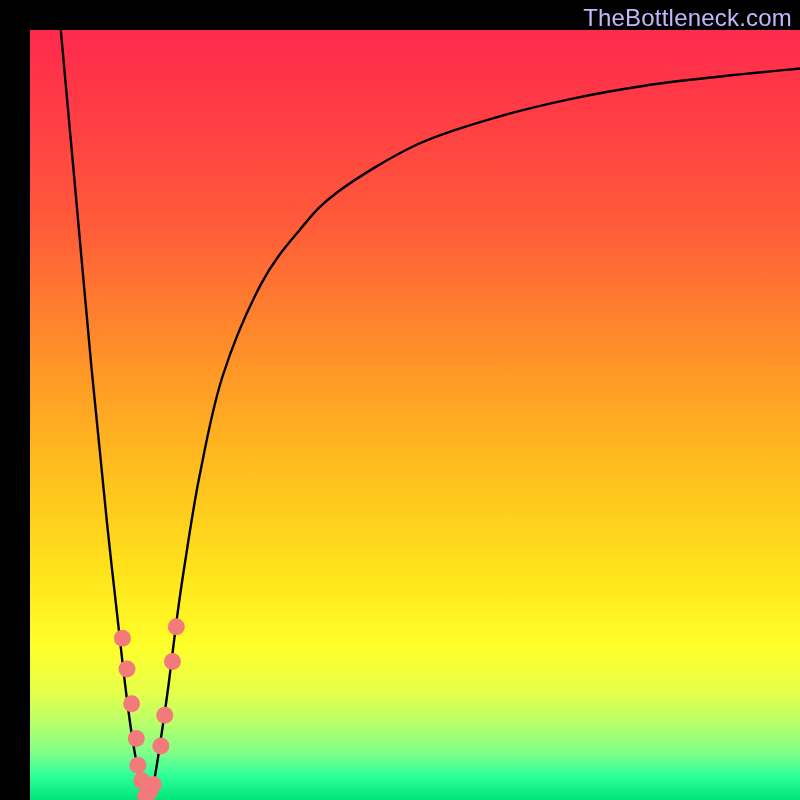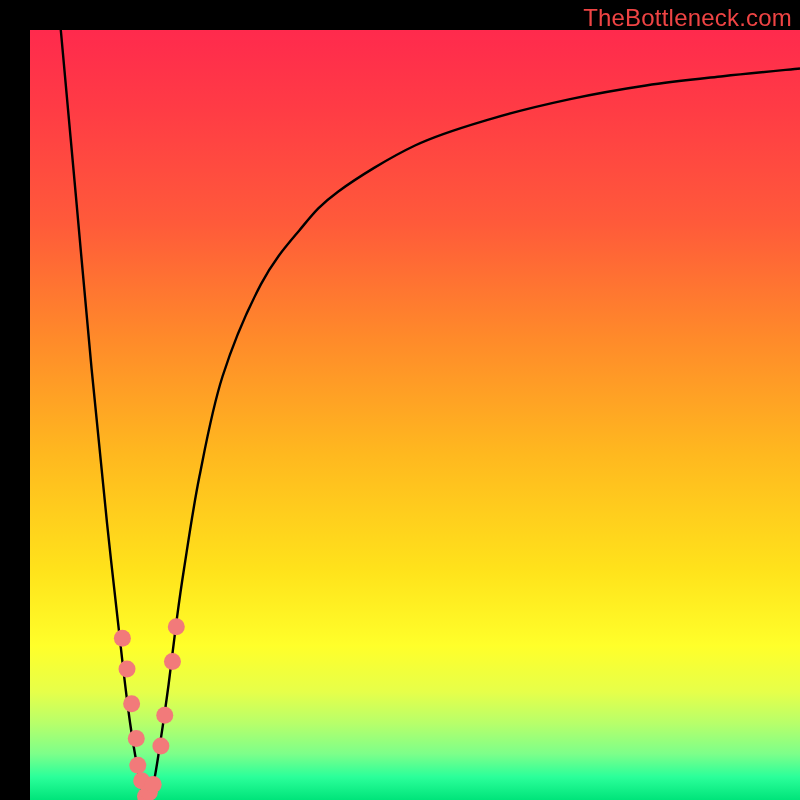--- a/index.html
+++ b/index.html
@@ -38,21 +38,21 @@
       #b8ff6a 90%,
       #7dff8a 94%,
       #2bff9a 97%,
       #00e47a 100%
     );
   }
   .watermark {
     position: absolute;
     top: 4px;
     right: 8px;
-    color: #ef4444;
+    color: #c4b5fd;
     font-size: 24px;
     letter-spacing: 0.2px;
     user-select: none;
   }
   svg.curves {
     position: absolute;
     top: 0;
     left: 0;
     width: 770px;
     height: 770px;

